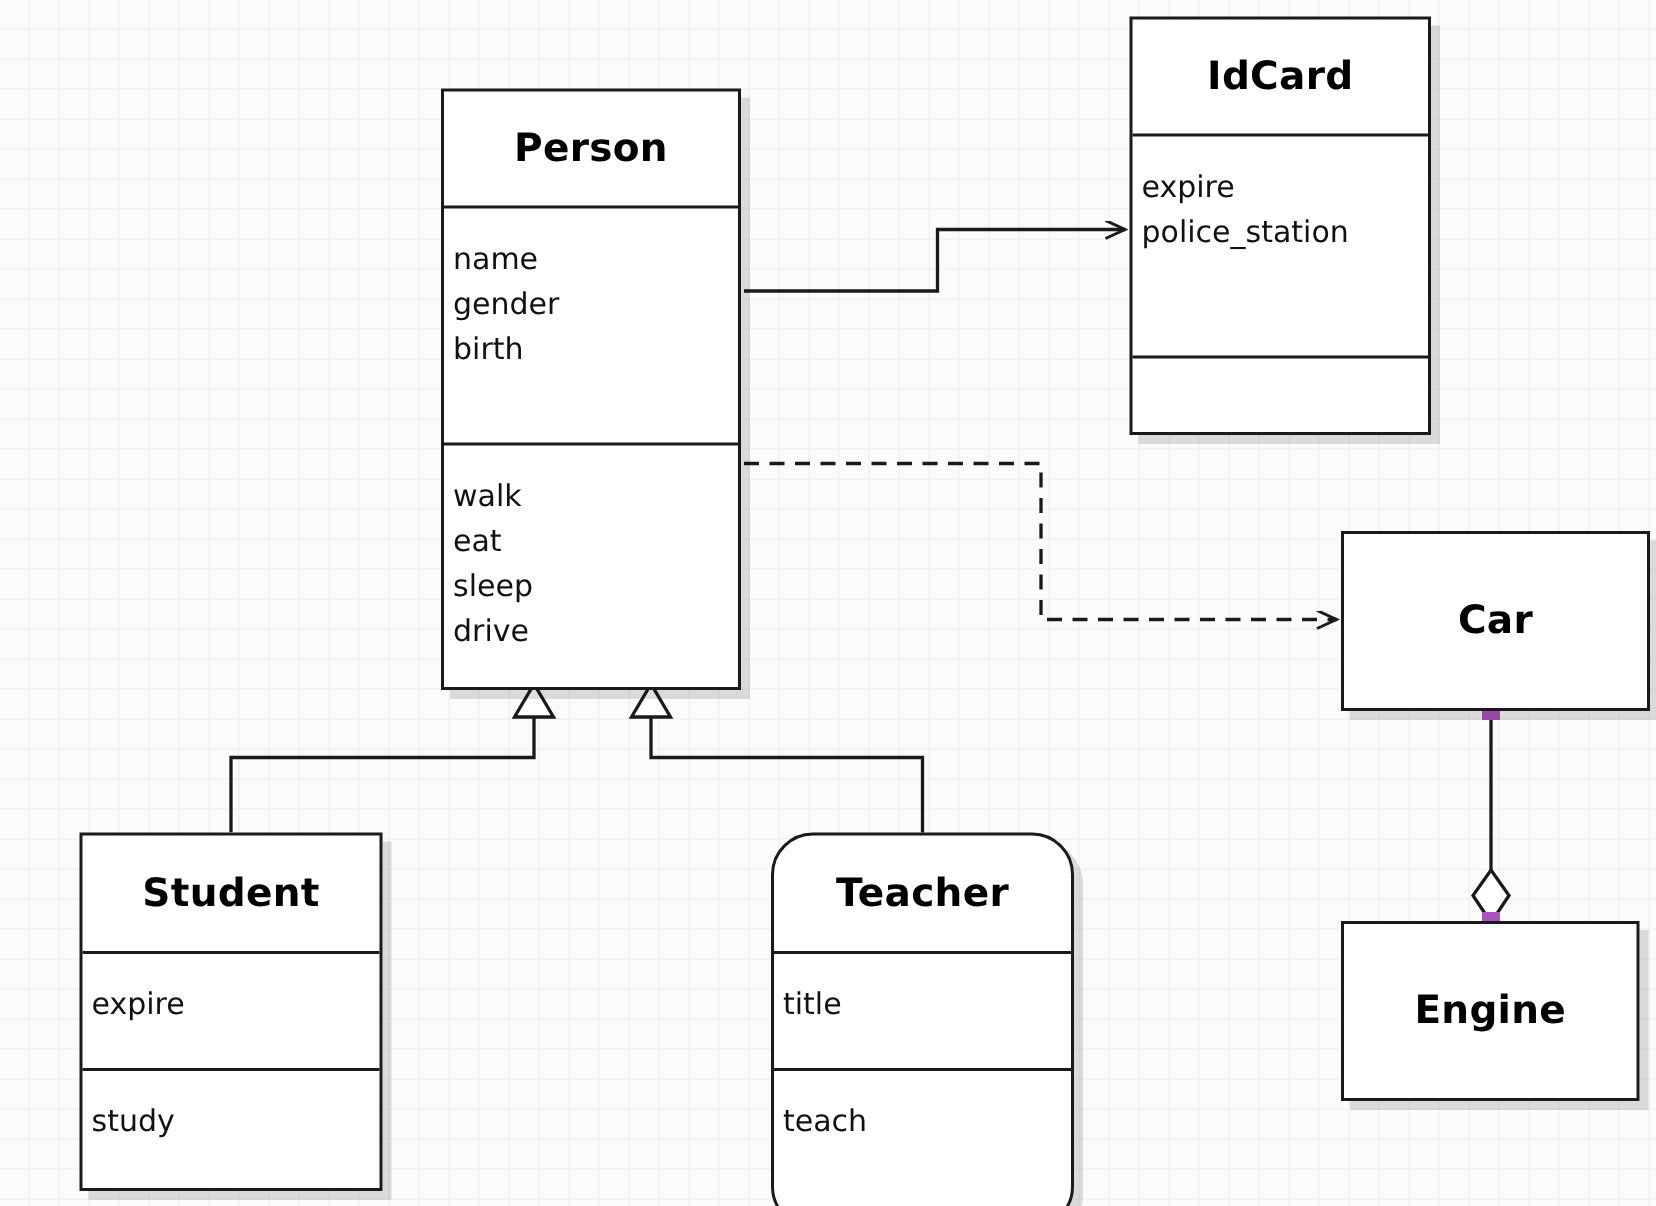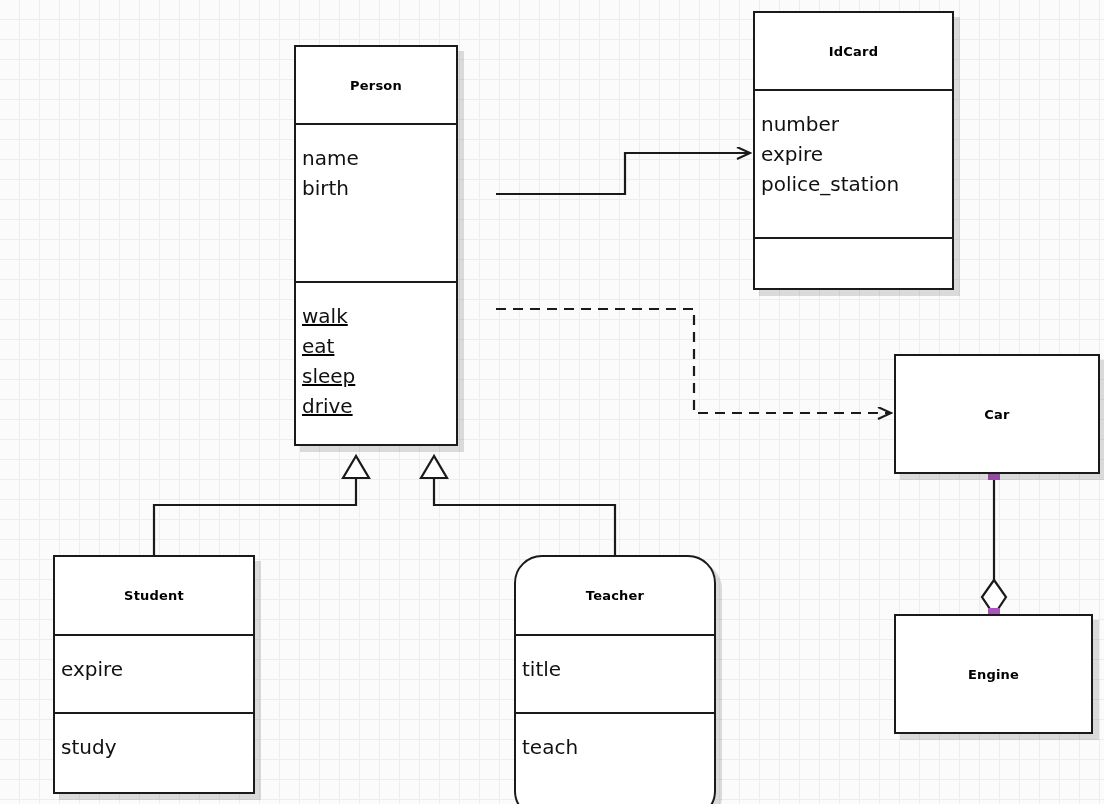--- a/index.html
+++ b/index.html
@@ -40,21 +40,21 @@
     position: relative;
   }
   .compartment + .compartment {
     border-top: 2px solid #1a1a1a;
   }
   .cls-title {
     display: flex;
     align-items: center;
     justify-content: center;
     font-weight: bold;
-    font-size: 13px;
+    font-size: 26px;
     color: #000000;
     letter-spacing: 0.2px;
   }
   .cls-members {
     padding: 18px 0 0 6px;
   }
   .member {
     font-size: 20px;
     line-height: 30px;
     color: #111111;
@@ -106,38 +106,38 @@
 
     <g>
       <path d="M 994 474 L 994 580" fill="none" stroke="#1a1a1a" stroke-width="2.2"></path>
       <polygon points="994,580 1006,597 994,615 982,597" fill="#ffffff" stroke="#1a1a1a" stroke-width="2.2"></polygon>
     </g>
   </svg>
 
   <div class="endpoint-square" style="left:988px; top:468px;"></div>
   <div class="endpoint-square" style="left:988px; top:608px;"></div>
 
-  <div class="uml-class" style="left:294px; top:45px; width:164px; height:401px;">
+  <div class="uml-class" style="left:294px; top:59px; width:200px; height:401px;">
     <div class="compartment cls-title" style="height:76px;">Person</div>
     <div class="compartment cls-members" style="height:158px;">
       <div class="member">name</div>
+      <div class="member">gender</div>
       <div class="member">birth</div>
     </div>
-    <div class="compartment cls-members" style="height:163px;text-decoration:underline;">
+    <div class="compartment cls-members" style="height:163px;">
       <div class="member">walk</div>
       <div class="member">eat</div>
       <div class="member">sleep</div>
       <div class="member">drive</div>
     </div>
   </div>
 
   <div class="uml-class" style="left:753px; top:11px; width:201px; height:279px;">
     <div class="compartment cls-title" style="height:76px;">IdCard</div>
     <div class="compartment cls-members" style="height:148px;">
-      <div class="member">number</div>
       <div class="member">expire</div>
       <div class="member">police_station</div>
     </div>
     <div class="compartment cls-members" style="height:51px;"></div>
   </div>
 
   <div class="uml-class" style="left:53px; top:555px; width:202px; height:239px;">
     <div class="compartment cls-title" style="height:77px;">Student</div>
     <div class="compartment cls-members" style="height:78px;">
       <div class="member">expire</div>

